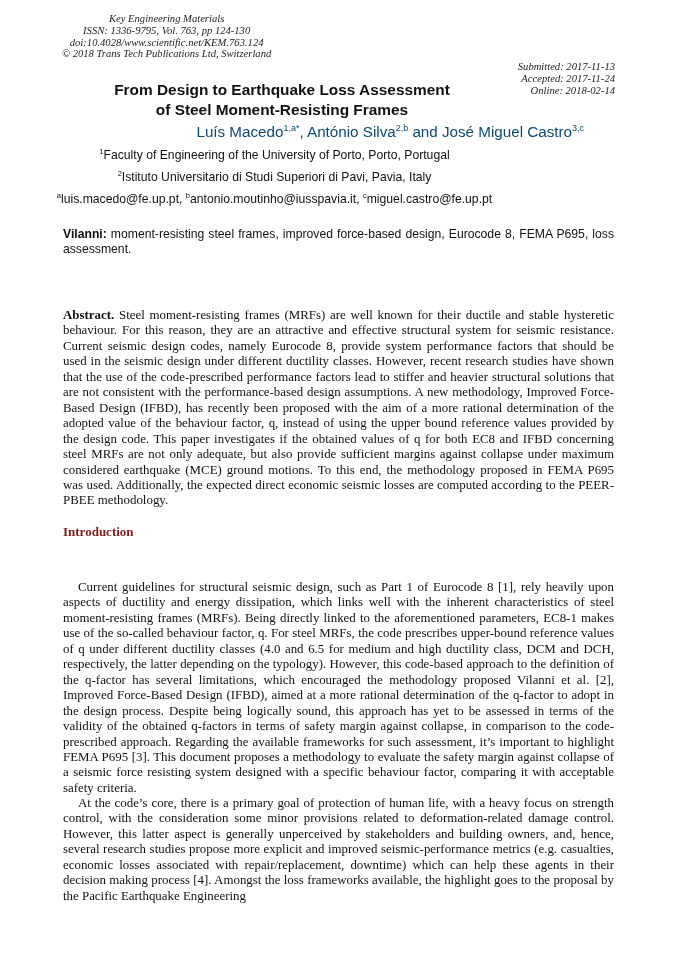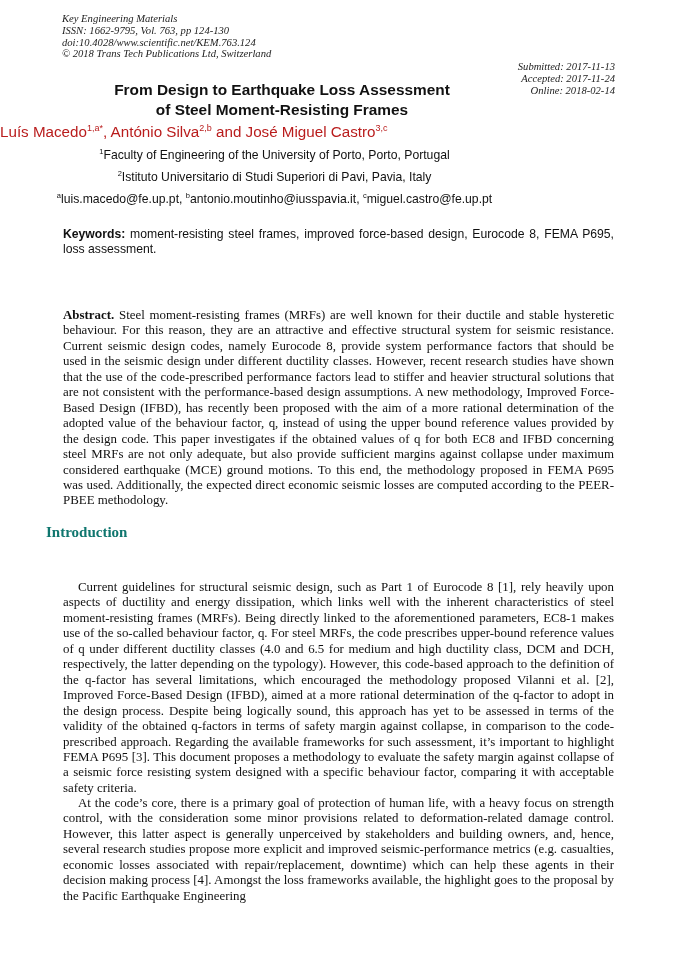--- a/index.html
+++ b/index.html
@@ -1,49 +1,49 @@
 <!DOCTYPE html>
 <html><head>
 <meta charset="utf-8">
 <style>
   html, body { margin: 0; padding: 0; background: #ffffff; }
   body { width: 678px; height: 959px; position: relative; overflow: hidden; color: #111; }
   .page { position: absolute; left: 0; top: 0; width: 678px; height: 959px; background: #fff; }
-  .hdr { position: absolute; top: 13px; font-family: "Liberation Serif", serif; font-style: italic; font-size: 10.6px; line-height: 11.8px; color: #222; }
+  .hdr { position: absolute; top: 13px; font-family: "Liberation Serif", serif; font-style: italic; font-size: 10.6px; line-height: 11.8px; color: #222; text-align: center; }
   .hdr-left { left: 62px; }
   .hdr-right { right: 63px; text-align: right; margin-top: 48px; }
   .hdr div { white-space: nowrap; }
 
   .title { position: absolute; left: 0; width: 564px; top: 80px; text-align: center; font-family: "Liberation Sans", sans-serif; font-weight: bold; font-size: 15.4px; line-height: 19.5px; color: #111; }
-  .authors { position: absolute; left: 0; width: 584px; top: 122px; text-align: left; font-family: "Liberation Sans", sans-serif; font-size: 15.2px; line-height: 20px; color: #b91c1c; }
+  .authors { position: absolute; left: 0; width: 584px; top: 122px; text-align: right; font-family: "Liberation Sans", sans-serif; font-size: 15.2px; line-height: 20px; color: #0c4a6e; }
   .authors sup { font-size: 9px; vertical-align: 6px; line-height: 0; }
   .affil { position: absolute; left: 0; width: 549px; text-align: center; font-family: "Liberation Sans", sans-serif; font-size: 12.2px; line-height: 15px; color: #111; }
   .affil sup { font-size: 7.5px; vertical-align: 5px; line-height: 0; }
   .affil1 { top: 148px; }
   .affil2 { top: 170px; }
   .affil3 { top: 192px; }
 
   .keywords { position: absolute; left: 63px; width: 551px; top: 227px; font-family: "Liberation Sans", sans-serif; font-size: 12.2px; line-height: 15.2px; text-align: justify; color: #111; }
   .keywords b { font-weight: bold; }
 
   .body-text { position: absolute; left: 63px; width: 551px; font-family: "Liberation Serif", serif; font-size: 12.9px; line-height: 15.45px; text-align: justify; color: #111; margin-top: 32px; }
   .abstract { top: 276px; }
   .abstract b { font-weight: bold; }
-  .section-head { position: absolute; left: 46px; top: 524px; font-family: "Liberation Serif", serif; font-weight: bold; font-size: 15px; line-height: 16px; color: #0f766e; }
+  .section-head { position: absolute; left: 63px; top: 524px; font-family: "Liberation Serif", serif; font-weight: bold; font-size: 13px; line-height: 16px; color: #7f1d1d; }
   .intro-p1 { top: 548px; text-indent: 15px; }
   .intro-p2 { top: 764px; text-indent: 15px; }
 </style>
 </head>
 <body>
 
 <div class="page">
 
   <div class="hdr hdr-left">
     <div>Key Engineering Materials</div>
-    <div>ISSN: 1662-9795, Vol. 763, pp 124-130</div>
+    <div>ISSN: 1336-9795, Vol. 763, pp 124-130</div>
     <div>doi:10.4028/www.scientific.net/KEM.763.124</div>
     <div>© 2018 Trans Tech Publications Ltd, Switzerland</div>
   </div>
 
   <div class="hdr hdr-right">
     <div>Submitted: 2017-11-13</div>
     <div>Accepted: 2017-11-24</div>
     <div>Online: 2018-02-14</div>
   </div>
 
@@ -51,21 +51,21 @@
     <div>From Design to Earthquake Loss Assessment</div>
     <div>of Steel Moment-Resisting Frames</div>
   </div>
 
   <div class="authors"><span>Luís Macedo</span><sup>1,a*</sup><span>, </span><span>António Silva</span><sup>2,b</sup><span> and </span><span>José Miguel Castro</span><sup>3,c</sup></div>
 
   <div class="affil affil1"><sup>1</sup><span>Faculty of Engineering of the University of Porto, Porto, Portugal</span></div>
   <div class="affil affil2"><sup>2</sup><span>Istituto Universitario di Studi Superiori di Pavi, Pavia, Italy</span></div>
   <div class="affil affil3"><sup>a</sup><span>luis.macedo@fe.up.pt, </span><sup>b</sup><span>antonio.moutinho@iusspavia.it, </span><sup>c</sup><span>miguel.castro@fe.up.pt</span></div>
 
-  <div class="keywords"><b>Keywords:</b><span> moment-resisting steel frames, improved force-based design, Eurocode 8, FEMA P695, loss assessment.</span></div>
+  <div class="keywords"><b>Vilanni:</b><span> moment-resisting steel frames, improved force-based design, Eurocode 8, FEMA P695, loss assessment.</span></div>
 
   <div class="body-text abstract"><b>Abstract.</b><span> Steel moment-resisting frames (MRFs) are well known for their ductile and stable hysteretic behaviour. For this reason, they are an attractive and effective structural system for seismic resistance. Current seismic design codes, namely Eurocode 8, provide system performance factors that should be used in the seismic design under different ductility classes. However, recent research studies have shown that the use of the code-prescribed performance factors lead to stiffer and heavier structural solutions that are not consistent with the performance-based design assumptions. A new methodology, Improved Force-Based Design (IFBD), has recently been proposed with the aim of a more rational determination of the adopted value of the behaviour factor, q, instead of using the upper bound reference values provided by the design code. This paper investigates if the obtained values of q for both EC8 and IFBD concerning steel MRFs are not only adequate, but also provide sufficient margins against collapse under maximum considered earthquake (MCE) ground motions. To this end, the methodology proposed in FEMA P695 was used. Additionally, the expected direct economic seismic losses are computed according to the PEER-PBEE methodology.</span></div>
 
   <div class="section-head">Introduction</div>
 
   <div class="body-text intro-p1">Current guidelines for structural seismic design, such as Part 1 of Eurocode 8 [1], rely heavily upon aspects of ductility and energy dissipation, which links well with the inherent characteristics of steel moment-resisting frames (MRFs). Being directly linked to the aforementioned parameters, EC8-1 makes use of the so-called behaviour factor, q. For steel MRFs, the code prescribes upper-bound reference values of q under different ductility classes (4.0 and 6.5 for medium and high ductility class, DCM and DCH, respectively, the latter depending on the typology). However, this code-based approach to the definition of the q-factor has several limitations, which encouraged the methodology proposed Vilanni et al. [2], Improved Force-Based Design (IFBD), aimed at a more rational determination of the q-factor to adopt in the design process. Despite being logically sound, this approach has yet to be assessed in terms of the validity of the obtained q-factors in terms of safety margin against collapse, in comparison to the code-prescribed approach. Regarding the available frameworks for such assessment, it’s important to highlight FEMA P695 [3]. This document proposes a methodology to evaluate the safety margin against collapse of a seismic force resisting system designed with a specific behaviour factor, comparing it with acceptable safety criteria.</div>
   <div class="body-text intro-p2">At the code’s core, there is a primary goal of protection of human life, with a heavy focus on strength control, with the consideration some minor provisions related to deformation-related damage control. However, this latter aspect is generally unperceived by stakeholders and building owners, and, hence, several research studies propose more explicit and improved seismic-performance metrics (e.g. casualties, economic losses associated with repair/replacement, downtime) which can help these agents in their decision making process [4]. Amongst the loss frameworks available, the highlight goes to the proposal by the Pacific Earthquake Engineering</div>
 
 </div>
 

